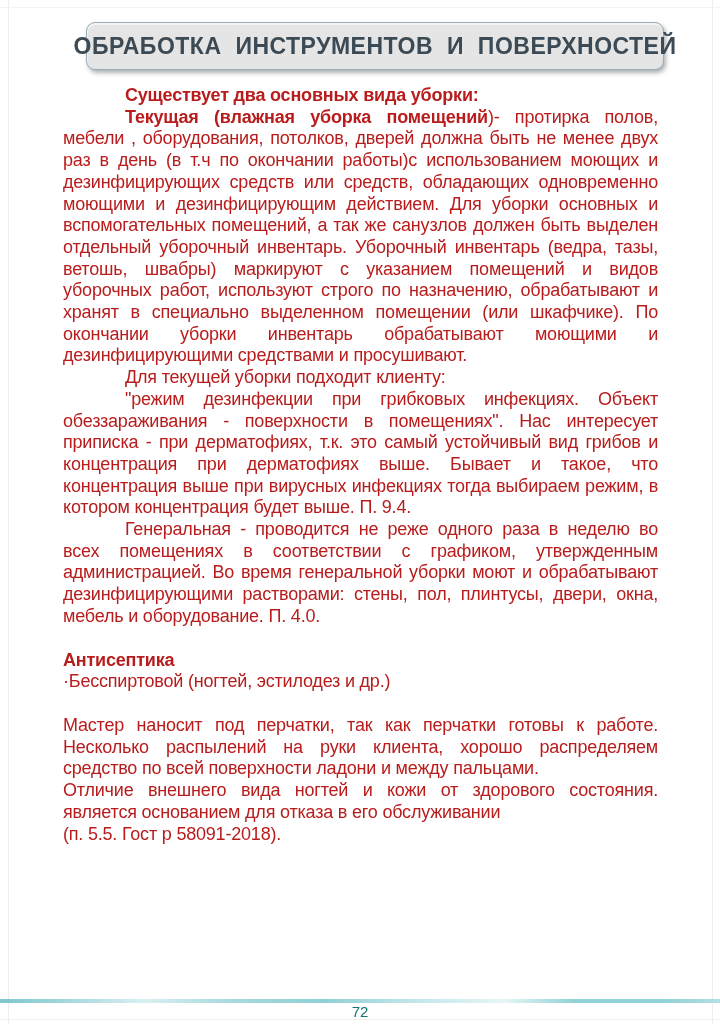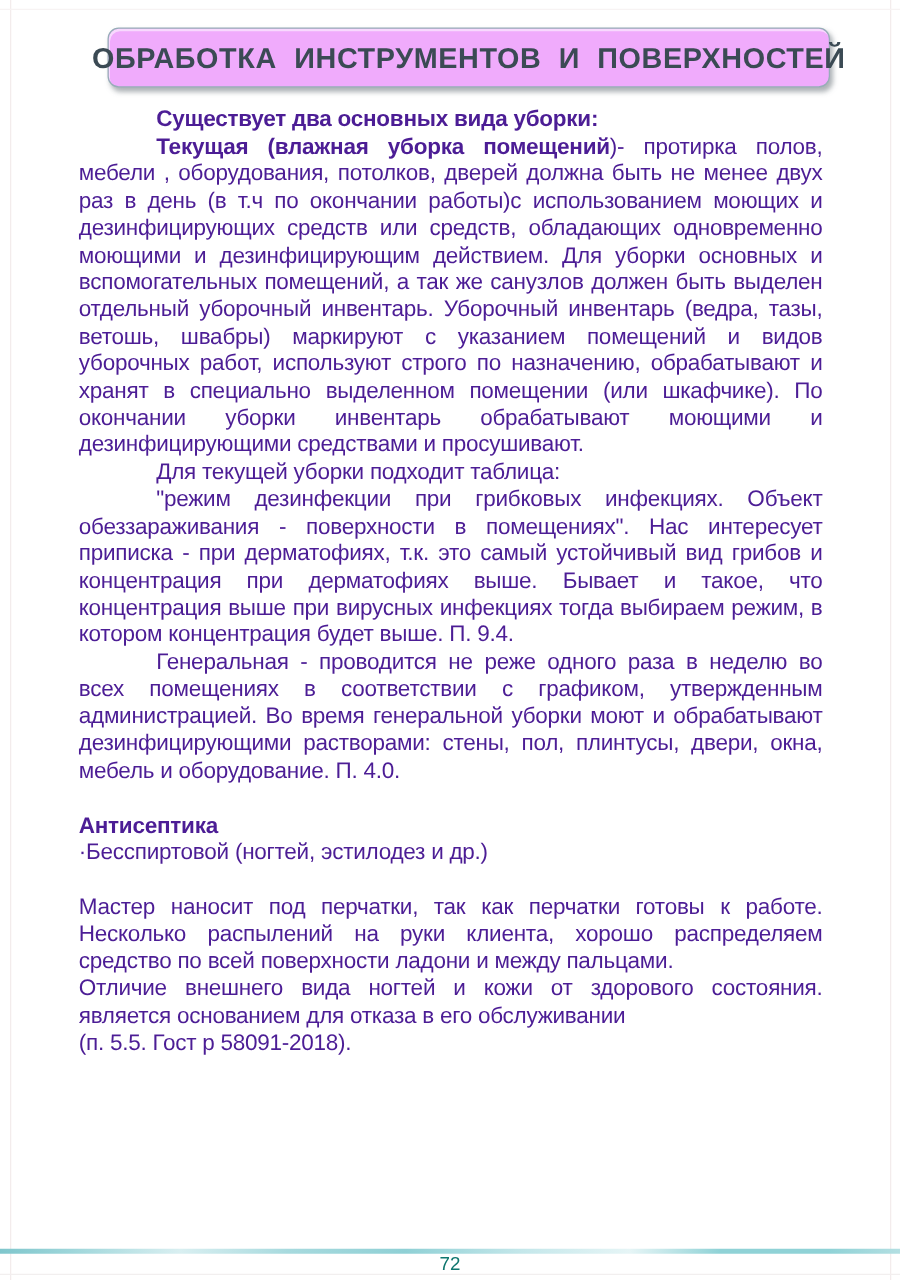--- a/index.html
+++ b/index.html
@@ -23,21 +23,21 @@
   .edge-right { right: 7px; top: 0; bottom: 0; width: 1px; }
   .edge-top   { left: 0; right: 0; top: 7px; height: 1px; background: #f7f3f3; }
   .edge-bottom{ left: 0; right: 0; bottom: 4px; height: 1px; background: #f2efef; }
 
   .header-box {
     position: absolute;
     left: 86px;
     top: 22px;
     width: 576px;
     height: 46px;
-    background: #f0abfc;
+    background: #e5e5e5;
     border: 1px solid #97adb8;
     border-radius: 9px;
     box-shadow: 2px 3px 4px rgba(105,115,122,0.55),
                 inset 1px 2px 0 rgba(255,255,255,0.55);
     display: flex;
     align-items: center;
     justify-content: center;
   }
   .header-title {
     font-size: 23px;
@@ -48,21 +48,21 @@
     white-space: nowrap;
   }
 
   .content {
     position: absolute;
     left: 63px;
     top: 85px;
     width: 595px;
     font-size: 18px;
     line-height: 21.7px;
-    color: #4c1d95;
+    color: #b91c1c;
     letter-spacing: -0.2px;
   }
   .para { margin: 0; }
   .indent { text-indent: 62px; }
   .justify { text-align: justify; text-align-last: left; }
   .b { font-weight: bold; }
   .spacer { width: 100%; }
 
   .footer-line {
     position: absolute;
@@ -94,21 +94,21 @@
   <div class="edge edge-top"></div>
   <div class="edge edge-bottom"></div>
 
   <div class="header-box">
     <span class="header-title">ОБРАБОТКА ИНСТРУМЕНТОВ И ПОВЕРХНОСТЕЙ</span>
   </div>
 
   <div class="content" id="content">
       <div class="para indent"><span class="b">Существует два основных вида уборки:</span></div>
       <div class="para indent justify"><span class="b">Текущая (влажная уборка помещений</span><span>)- протирка полов, мебели , оборудования, потолков, дверей должна быть не менее двух раз в день (в т.ч по окончании работы)с использованием  моющих и дезинфицирующих средств или средств, обладающих  одновременно моющими и дезинфицирующим действием. Для  уборки основных и вспомогательных помещений, а так же санузлов  должен быть выделен отдельный уборочный инвентарь. Уборочный  инвентарь (ведра, тазы, ветошь, швабры) маркируют с указанием помещений и видов уборочных работ, используют строго по назначению, обрабатывают и хранят в специально выделенном помещении (или шкафчике). По окончании уборки инвентарь обрабатывают моющими и дезинфицирующими средствами и просушивают.</span></div>
-      <div class="para indent"><span>Для текущей уборки подходит таблица:</span></div>
+      <div class="para indent"><span>Для текущей уборки подходит клиенту:</span></div>
       <div class="para indent justify"><span>"режим дезинфекции  при грибковых инфекциях. Объект обеззараживания - поверхности  в помещениях". Нас интересует приписка - при дерматофиях, т.к. это самый устойчивый вид грибов и концентрация при дерматофиях  выше. Бывает и такое, что концентрация выше при вирусных  инфекциях тогда выбираем режим, в котором концентрация будет  выше. П. 9.4.</span></div>
       <div class="para indent justify"><span>Генеральная - проводится не реже одного раза в неделю во всех помещениях в соответствии с графиком, утвержденным администрацией. Во время генеральной уборки моют и обрабатывают дезинфицирующими растворами: стены, пол, плинтусы, двери, окна, мебель и оборудование. П. 4.0.</span></div>
       <div class="spacer" style="height: 22px;"></div>
       <div class="para"><span class="b">Антисептика</span></div>
       <div class="para"><span>·Бесспиртовой (ногтей, эстилодез и др.)</span></div>
       <div class="spacer" style="height: 22px;"></div>
       <div class="para justify"><span>Мастер наносит под перчатки, так как перчатки готовы к  работе. Несколько распылений на руки клиента, хорошо распределяем средство по  всей поверхности ладони и между пальцами.</span></div>
       <div class="para justify"><span>Отличие внешнего  вида ногтей и кожи от здорового состояния. является основанием для  отказа в его обслуживании</span></div>
       <div class="para"><span>(п. 5.5. Гост р 58091-2018).</span></div>
     </div>

